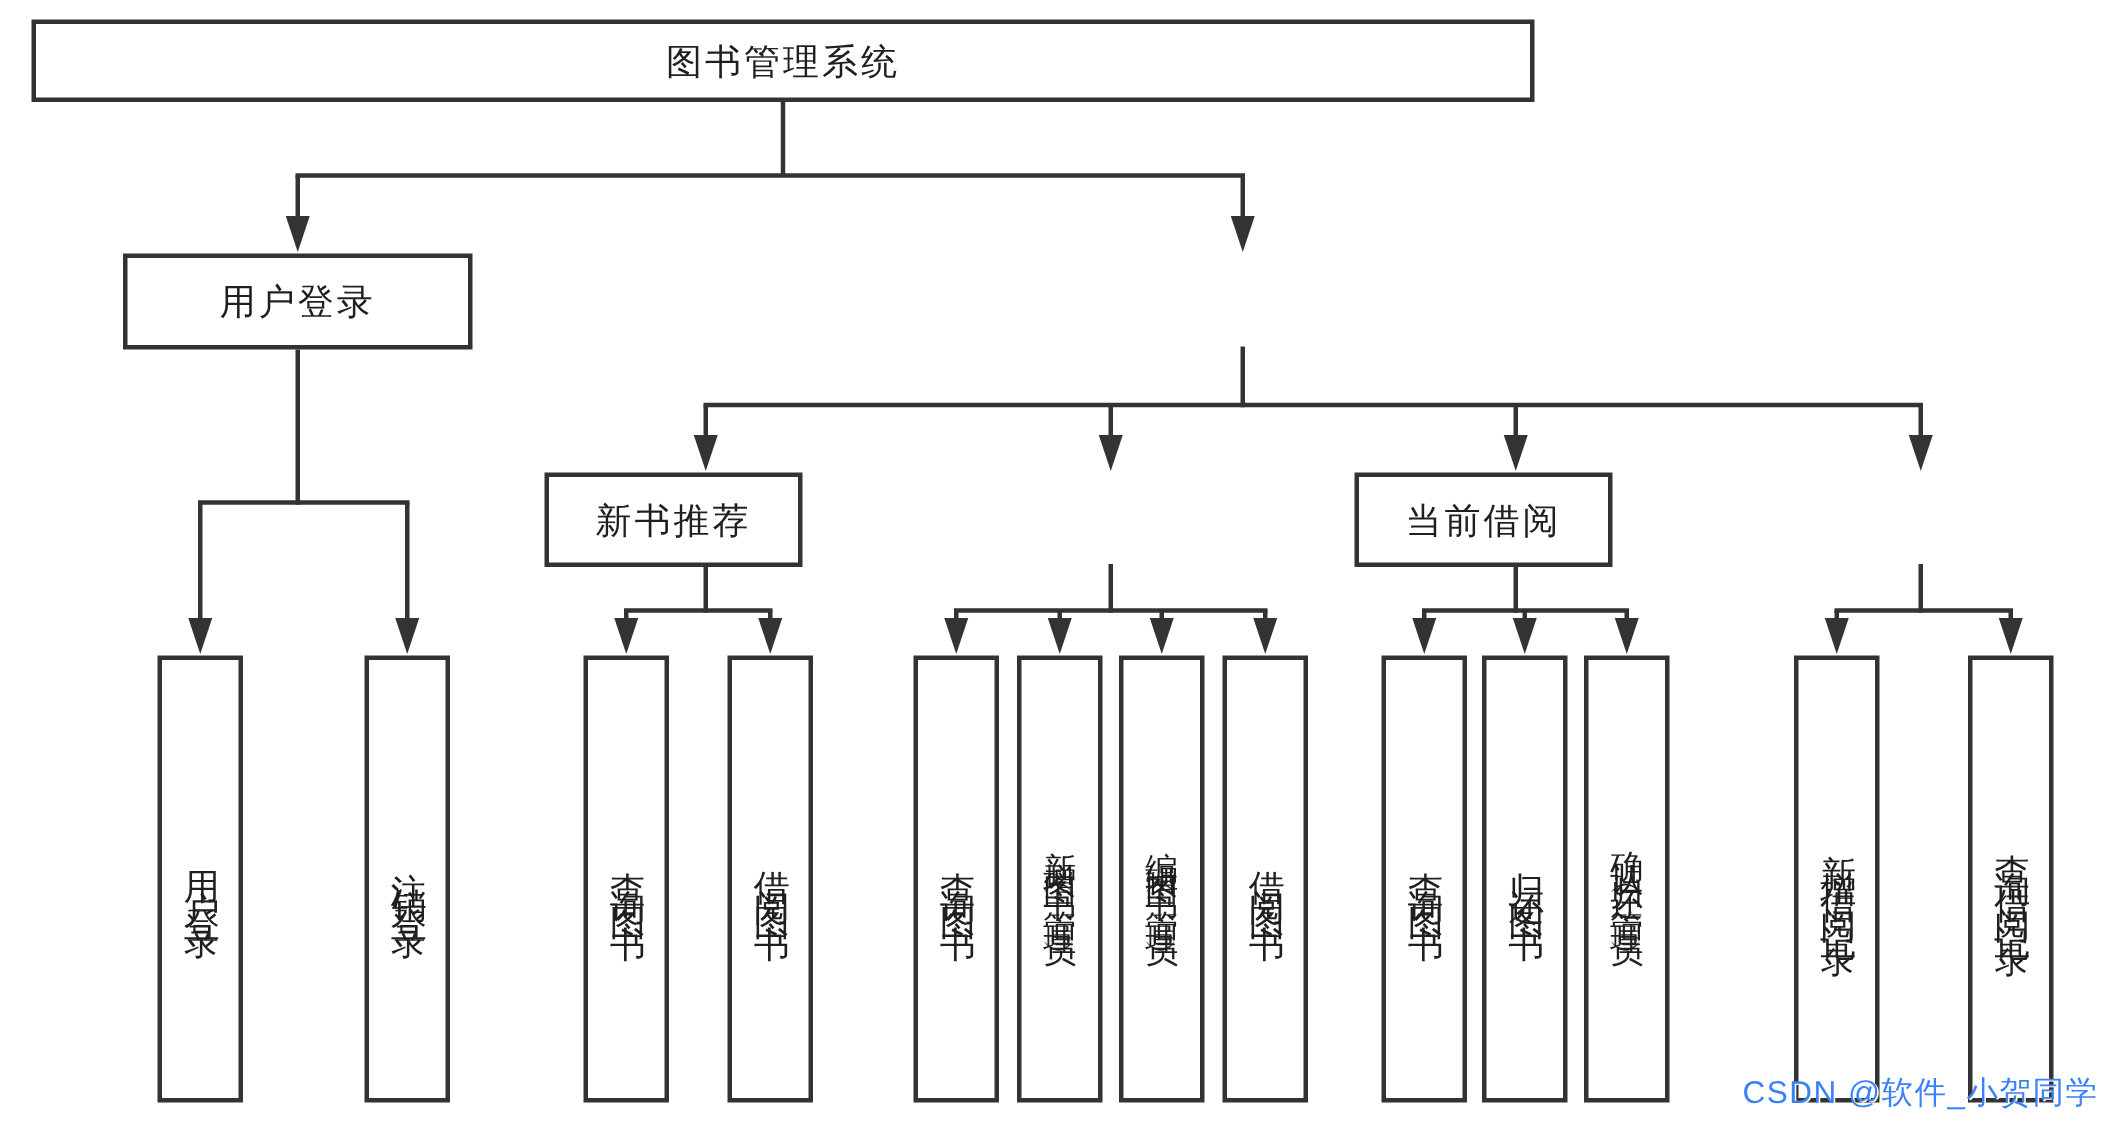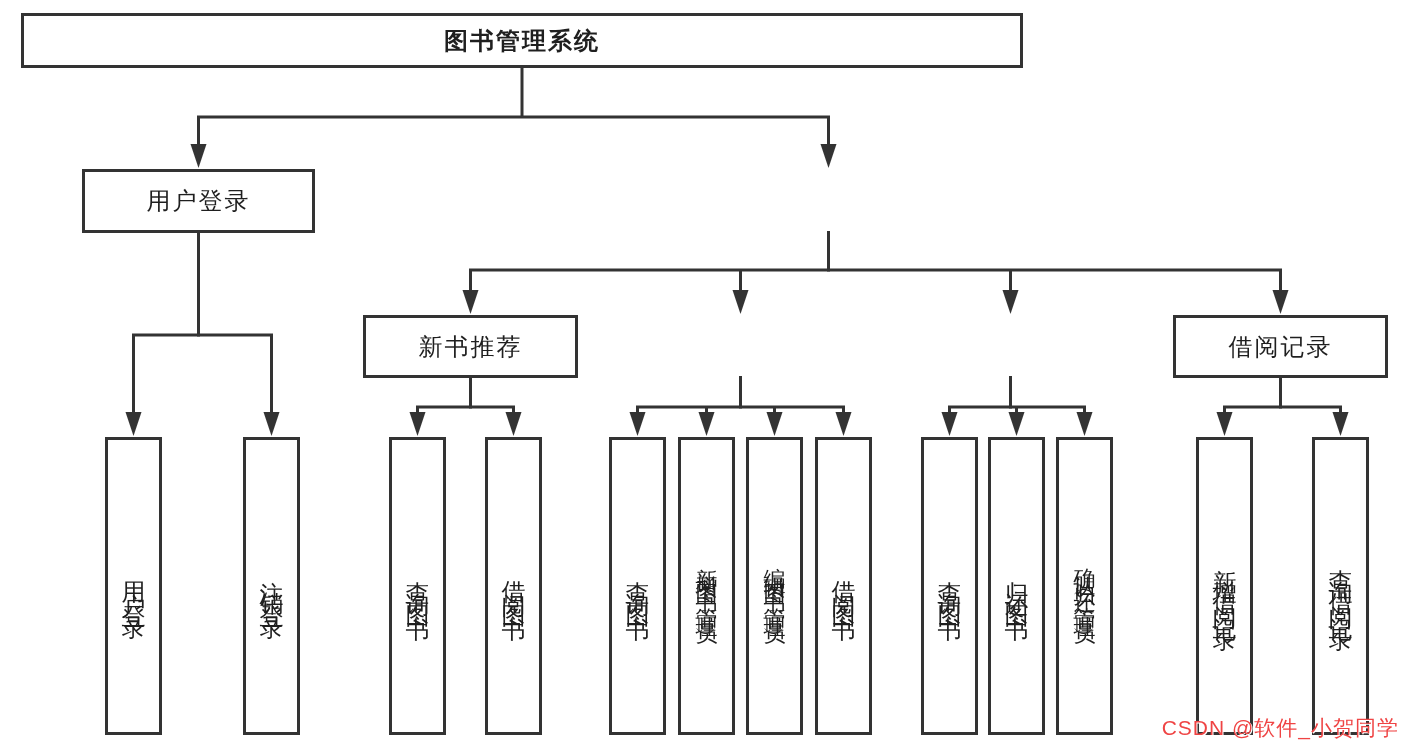--- a/index.html
+++ b/index.html
@@ -30,28 +30,28 @@
     color: #1f1f1f;
   }
 
   .hlabel {
     font-size: 24px;
     letter-spacing: 2px;
     white-space: nowrap;
   }
 
   
-  .node-root   { left: 21px;   top: 13px;  width: 1002px; height: 55px; font-weight: bold; }
+  .node-root   { left: 21px;   top: 13px;  width: 1002px; height: 55px; }
 
   
   .node-l2-a   { left: 82px;   top: 169px; width: 233px;  height: 64px; }
   .node-l2-b   { left: 712px;  top: 169px; width: 233px;  height: 64px; }
 
   
-  .node-l3     { top: 315px; width: 215px; height: 63px; text-align: center; }
+  .node-l3     { top: 315px; width: 172px; height: 63px; text-align: center; }
   .node-l3-0   { left: 363px;  }
   .node-l3-1   { left: 633px;  }
   .node-l3-2   { left: 903px;  }
   .node-l3-3   { left: 1173px; }
 
   
   .leaf {
     top: 437px;
     width: 57px;
     height: 298px;
@@ -79,21 +79,21 @@
   .leaf-9  { left: 988px;  }
   .leaf-10 { left: 1056px; }
   .leaf-11 { left: 1196px; }
   .leaf-12 { left: 1312px; }
 
   .watermark {
     position: absolute;
     right: 6px;
     bottom: 5px;
     font-size: 21px;
-    color: #ef4444;
+    color: #3b82f6;
     text-shadow: 1px 1px 0 #ffffff;
     white-space: nowrap;
     letter-spacing: 1px;
   }
 </style>
 </head>
 <body>
 
 <div class="canvas">
 
@@ -161,21 +161,21 @@
       <polygon points="1216.5,412 1232.5,412 1224.5,436"></polygon>
       <polygon points="1332.5,412 1348.5,412 1340.5,436"></polygon>
     </g>
   </svg>
 
   <div class="box node-root hlabel">图书管理系统</div>
 
   <div class="box node-l2-a hlabel">用户登录</div>
 
   <div class="box node-l3 node-l3-0 hlabel">新书推荐</div>
-  <div class="box node-l3 node-l3-3 hlabel">借阅记录</div>
+  <div class="box node-l3 node-l3-2 hlabel">当前借阅</div>
 
   <div class="box leaf leaf-0">用户登录</div>
   <div class="box leaf leaf-1">注销登录</div>
   <div class="box leaf leaf-2">查询图书</div>
   <div class="box leaf leaf-3">借阅图书</div>
   <div class="box leaf leaf-4">查询图书</div>
   <div class="box leaf leaf-long leaf-5">新增图书（管理员）</div>
   <div class="box leaf leaf-long leaf-6">编辑图书（管理员）</div>
   <div class="box leaf leaf-7">借阅图书</div>
   <div class="box leaf leaf-8">查询图书</div>

